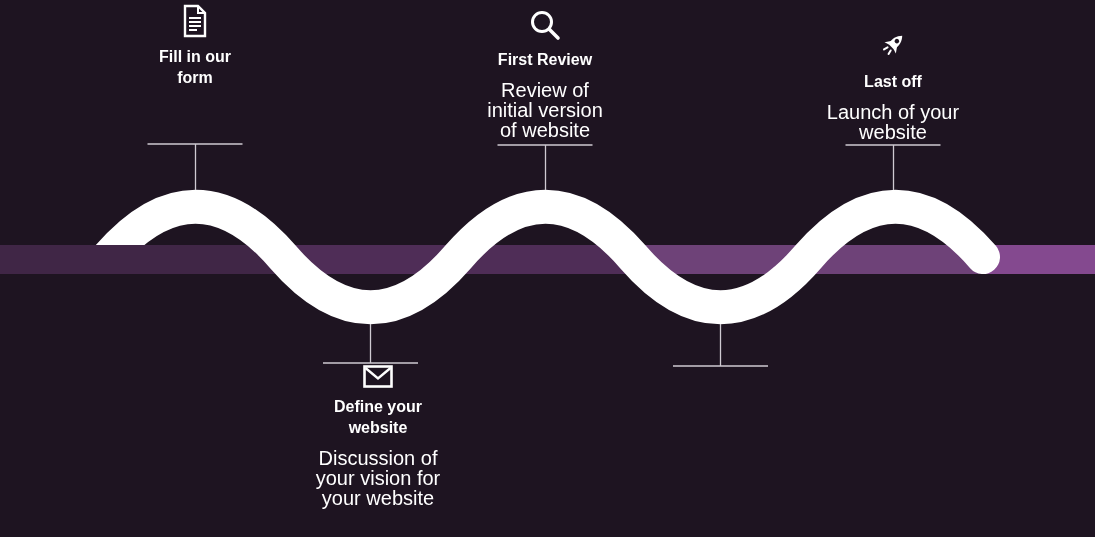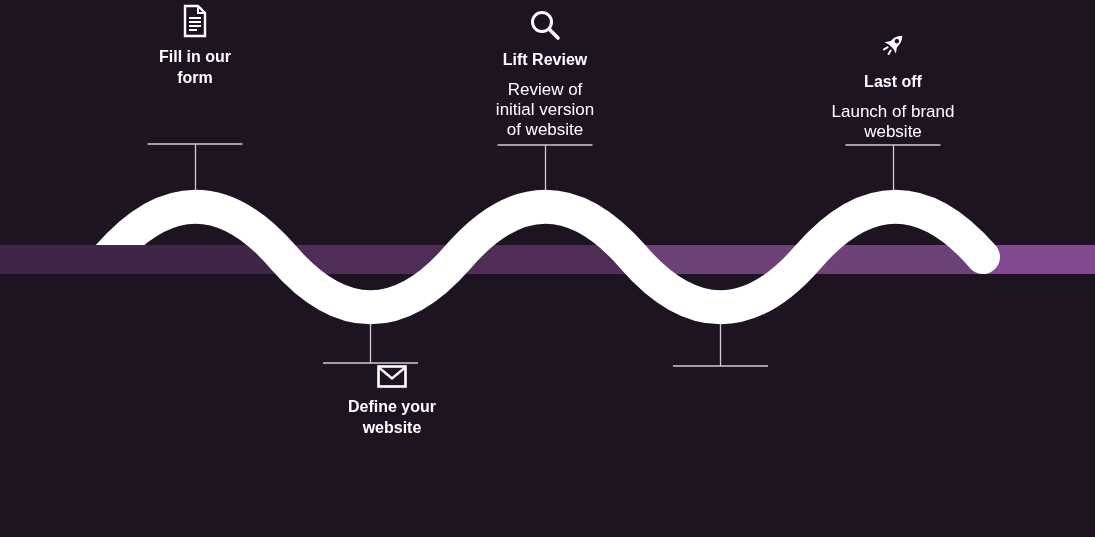--- a/index.html
+++ b/index.html
@@ -34,21 +34,21 @@
     transform:translateX(-50%);
     display:flex;flex-direction:column;align-items:center;
     text-align:center;
   }
   .step .icon{display:block;overflow:visible;}
   .step .title{
     font-weight:bold;font-size:16px;line-height:21px;
     white-space:pre-line;margin-top:8px;
   }
   .step .subtitle{
-    font-size:17px;line-height:20px;
+    font-size:20px;line-height:20px;
     white-space:pre-line;margin-top:10px;
   }
   .icon-stroke{fill:none;stroke:#ffffff;}
 </style>
 </head>
 <body>
 
 <div class="stage">
 
   <div class="band"></div>
@@ -77,49 +77,52 @@
   <div class="step" style="left:195px;top:4px">
     <svg class="icon" width="28" height="34" viewBox="0 0 28 34">
       <path class="icon-stroke" stroke-width="2.4" d="M4 2 h13 l7 7 v23 h-20 z"></path>
       <path class="icon-stroke" stroke-width="2" d="M17 2 v7 h7"></path>
       <path class="icon-stroke" stroke-width="2" d="M8 14 h12 M8 18 h12 M8 22 h12 M8 26 h8"></path>
     </svg>
     <div class="title">Fill in our
 form</div>
   </div>
 
-  <div class="step" style="left:392px;top:365px">
+  <div class="step" style="left:378px;top:365px">
     <svg class="icon" width="30" height="23" viewBox="0 0 30 23">
       <rect class="icon-stroke" stroke-width="2.6" x="1.5" y="1.5" width="27" height="20"></rect>
       <path class="icon-stroke" stroke-width="2.4" d="M2.5 3 L15 13.5 L27.5 3"></path>
     </svg>
     <div class="title">Define your
 website</div>
+    <div class="subtitle">Discussion of
+your vision for
+your website</div>
   </div>
 
   <div class="step" style="left:545px;top:9px">
     <svg class="icon" width="32" height="32" viewBox="0 0 32 32">
       <circle class="icon-stroke" stroke-width="3" cx="13" cy="13" r="9.5"></circle>
       <line x1="20.5" y1="20.5" x2="29" y2="29" stroke="#ffffff" stroke-width="3.6" stroke-linecap="round"></line>
     </svg>
-    <div class="title">Lift Review</div>
+    <div class="title">First Review</div>
     <div class="subtitle">Review of
 initial version
 of website</div>
   </div>
 
 
   <div class="step" style="left:893px;top:31px">
     <svg class="icon" width="32" height="32" viewBox="0 0 32 32">
       <g transform="rotate(45 16 14)">
         <path d="M16 1 C20 5 21.5 10.5 19.5 16.5 L12.5 16.5 C10.5 10.5 12 5 16 1 Z" fill="#ffffff"></path>
         <circle cx="16" cy="8.5" r="2.3" fill="#1e1421"></circle>
         <path d="M12.5 11.5 L8 18 L12.7 16.5 Z" fill="#ffffff"></path>
         <path d="M19.5 11.5 L24 18 L19.3 16.5 Z" fill="#ffffff"></path>
         <path d="M13.8 19.5 L12.8 23.5 M18.2 19.5 L19.2 23.5" stroke="#ffffff" stroke-width="2" stroke-linecap="round"></path>
       </g>
     </svg>
     <div class="title">Last off</div>
-    <div class="subtitle">Launch of brand
+    <div class="subtitle">Launch of your
 website</div>
   </div>
 
 </div>
 
 </body></html>

